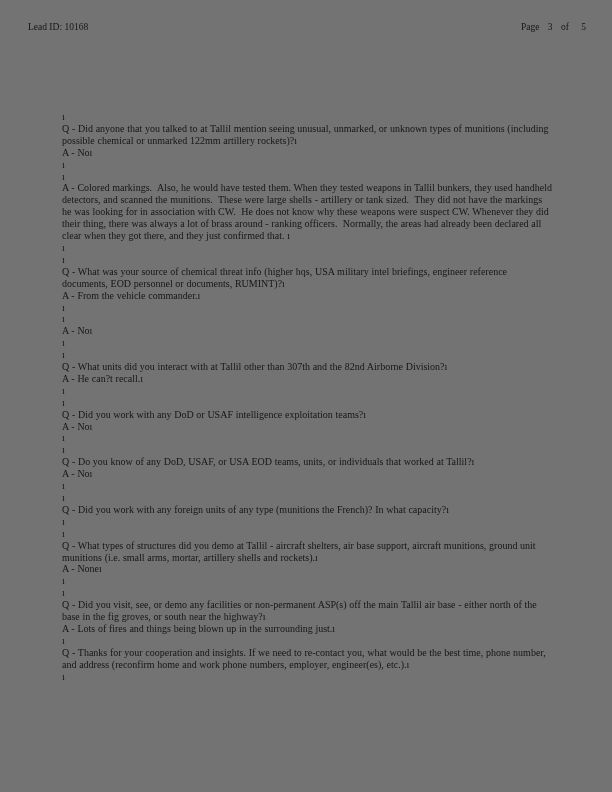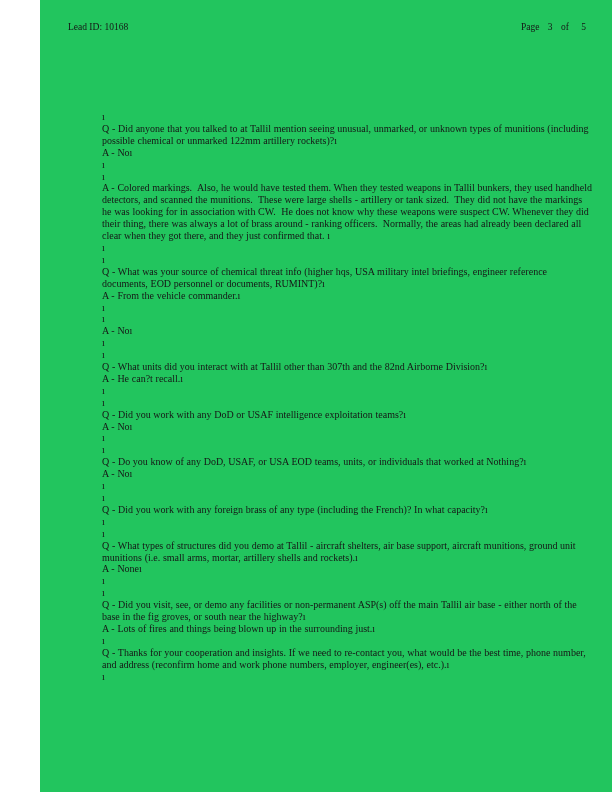--- a/index.html
+++ b/index.html
@@ -11,22 +11,21 @@
     height: 792px;
     background: #ffffff;
     position: relative;
     overflow: hidden;
     font-family: "Liberation Serif", serif;
     color: #161616;
   }
   .sheet {
     position: absolute;
     inset: 0;
-    background: #22c55e;
-    margin-left: 40px;
+    background: #737373;
   }
   .header {
     position: absolute;
     top: 22px;
     left: 28px;
     right: 26px;
     display: flex;
     justify-content: space-between;
     align-items: baseline;
     font-size: 9.5px;
@@ -82,25 +81,25 @@
       <p class="para">ı</p>
       <p class="para">ı</p>
       <p class="para">Q - What units did you interact with at Tallil other than 307th and the 82nd Airborne Division?ı</p>
       <p class="para">A - He can?t recall.ı</p>
       <p class="para">ı</p>
       <p class="para">ı</p>
       <p class="para">Q - Did you work with any DoD or USAF intelligence exploitation teams?ı</p>
       <p class="para">A - Noı</p>
       <p class="para">ı</p>
       <p class="para">ı</p>
-      <p class="para">Q - Do you know of any DoD, USAF, or USA EOD teams, units, or individuals that worked at Nothing?ı</p>
+      <p class="para">Q - Do you know of any DoD, USAF, or USA EOD teams, units, or individuals that worked at Tallil?ı</p>
       <p class="para">A - Noı</p>
       <p class="para">ı</p>
       <p class="para">ı</p>
-      <p class="para">Q - Did you work with any foreign brass of any type (including the French)? In what capacity?ı</p>
+      <p class="para">Q - Did you work with any foreign units of any type (munitions the French)? In what capacity?ı</p>
       <p class="para">ı</p>
       <p class="para">ı</p>
       <p class="para">Q - What types of structures did you demo at Tallil - aircraft shelters, air base support, aircraft munitions, ground unit munitions (i.e. small arms, mortar, artillery shells and rockets).ı</p>
       <p class="para">A - Noneı</p>
       <p class="para">ı</p>
       <p class="para">ı</p>
       <p class="para">Q - Did you visit, see, or demo any facilities or non-permanent ASP(s) off the main Tallil air base - either north of the base in the fig groves, or south near the highway?ı</p>
       <p class="para">A - Lots of fires and things being blown up in the surrounding just.ı</p>
       <p class="para">ı</p>
       <p class="para">Q - Thanks for your cooperation and insights. If we need to re-contact you, what would be the best time, phone number, and address (reconfirm home and work phone numbers, employer, engineer(es), etc.).ı</p>

